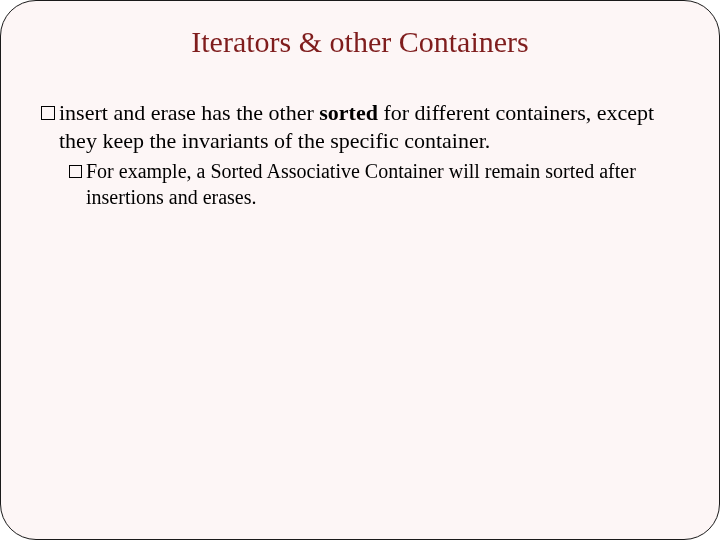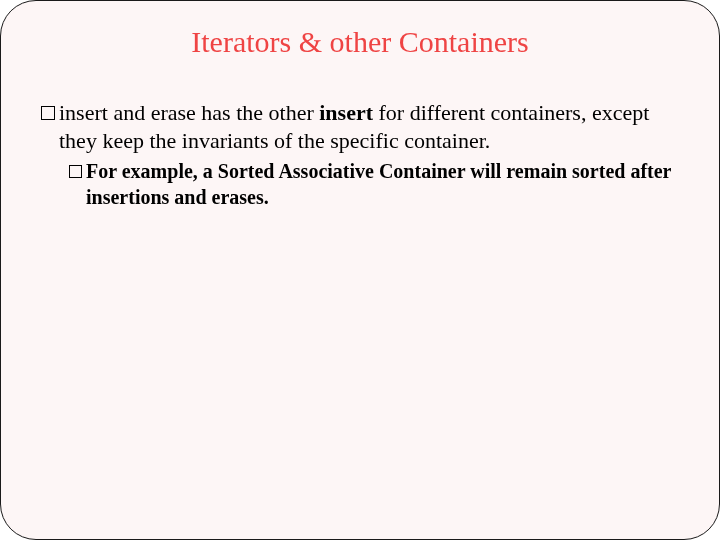--- a/index.html
+++ b/index.html
@@ -14,21 +14,21 @@
       width: 720px;
       height: 540px;
       background: #fdf6f6;
       border: 1px solid #1a1a1a;
       border-radius: 36px;
       padding: 20px 40px 40px 40px;
       position: relative;
     }
     .title {
       font-size: 30px;
-      color: #ef4444;
+      color: #7f1d1d;
       text-align: center;
       padding: 4px 0 40px 0;
       font-weight: normal;
     }
     .bullet-l1 {
       display: flex;
       align-items: flex-start;
       font-size: 22px;
       color: #000;
       line-height: 1.28;
@@ -57,34 +57,33 @@
     .bullet-l2 .marker {
       width: 13px;
       height: 13px;
       border: 1.6px solid #000;
       flex: 0 0 auto;
       margin-top: 6px;
       margin-right: 4px;
     }
     .bullet-l2 .text {
       flex: 1 1 auto;
-      font-weight: bold;
     }
     .b { font-weight: bold; }
   </style>
 </head>
 <body>
 
 <div class="slide">
   <h1 class="title">Iterators &amp; other Containers</h1>
 
   <div class="bullet-l1">
     <span class="marker"></span>
     <span class="text">
-      <span>insert and erase has the other </span><span class="b">insert</span><span> for different containers, except they keep the invariants of the specific container.</span>
+      <span>insert and erase has the other </span><span class="b">sorted</span><span> for different containers, except they keep the invariants of the specific container.</span>
     </span>
   </div>
 
   <div class="bullet-l2">
     <span class="marker"></span>
     <span class="text">For example, a Sorted Associative Container  will remain sorted after insertions and erases.</span>
   </div>
 </div>
 
 </body></html>

